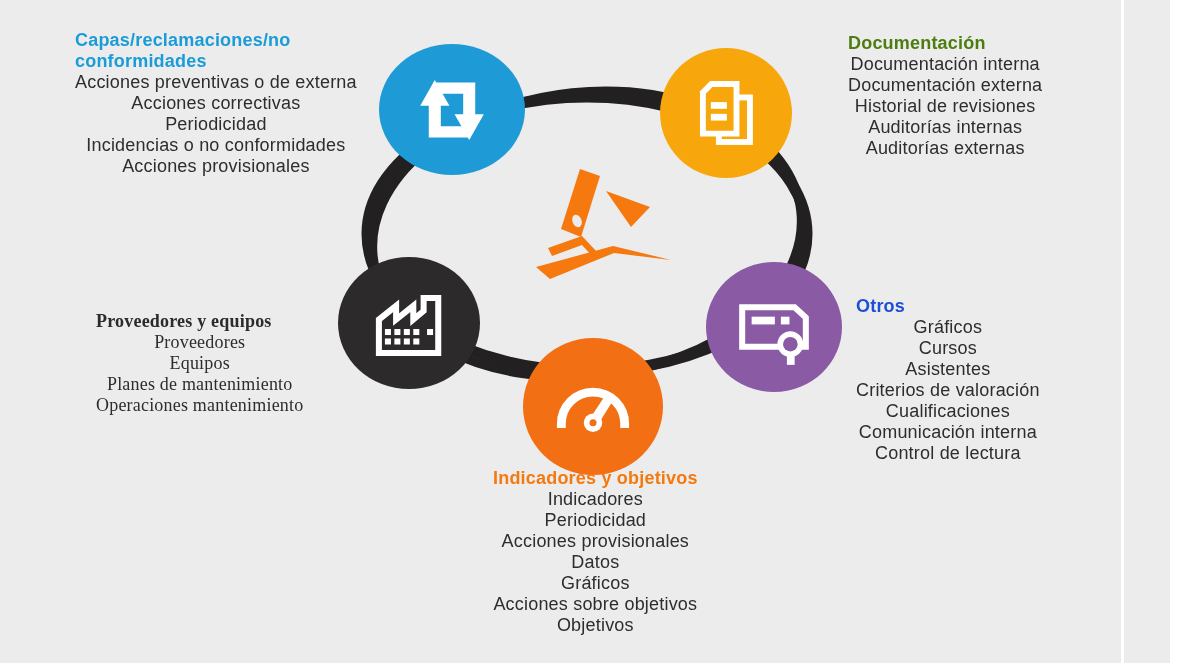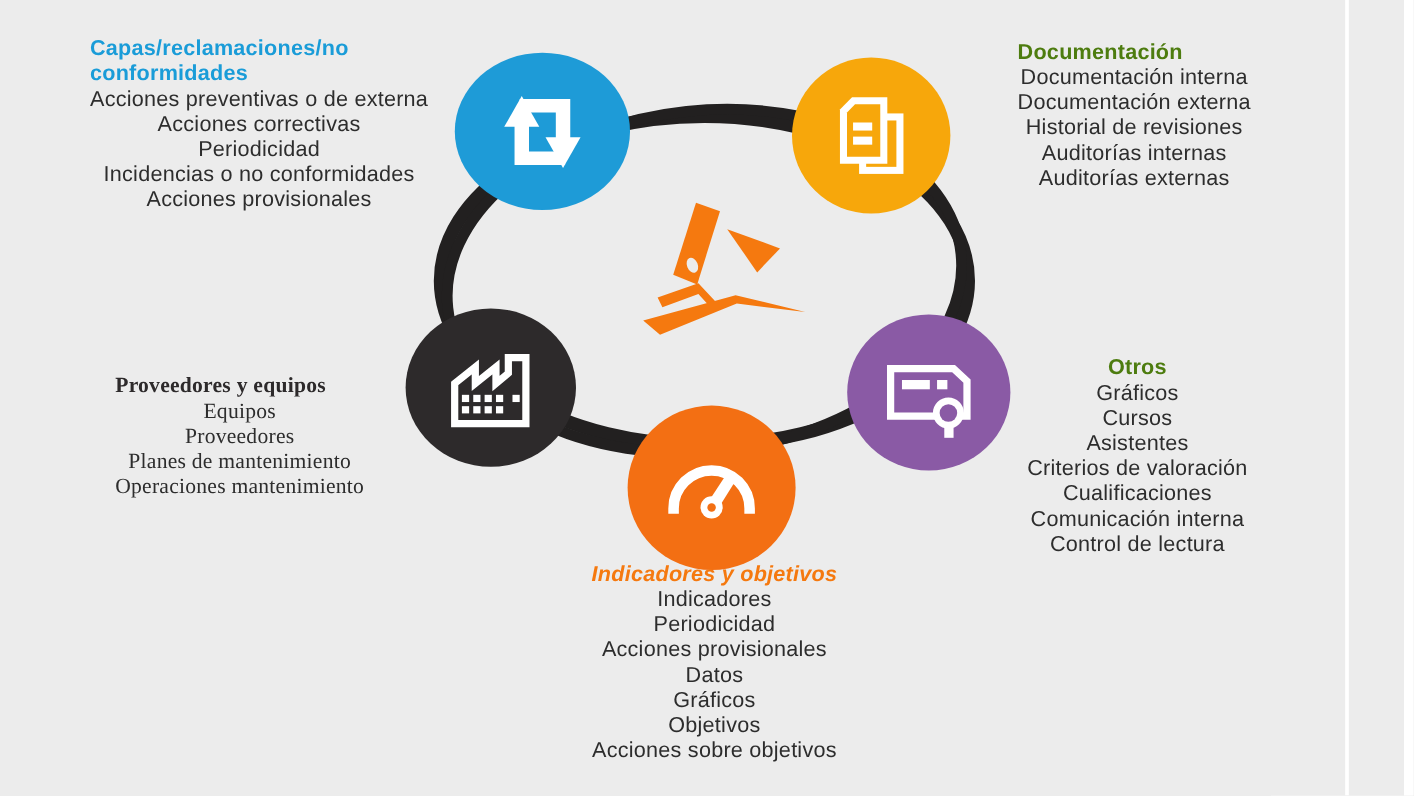--- a/index.html
+++ b/index.html
@@ -164,47 +164,47 @@
         <div class="item">Documentación externa</div>
         <div class="item">Historial de revisiones</div>
         <div class="item">Auditorías internas</div>
         <div class="item">Auditorías externas</div>
       </div>
   </div>
 
   <div class="label-block label-prov">
     <h3 style="color: rgb(45, 42, 43);">Proveedores y equipos</h3>
     <div>
+        <div class="item">Proveedores</div>
         <div class="item">Equipos</div>
-        <div class="item">Proveedores</div>
         <div class="item">Planes de mantenimiento</div>
         <div class="item">Operaciones mantenimiento</div>
       </div>
   </div>
 
   <div class="label-block label-otros">
-    <h3 style="color: #4d7c0f; text-align: center;">Otros</h3>
+    <h3 style="color: #1d4ed8;">Otros</h3>
     <div>
         <div class="item">Gráficos</div>
         <div class="item">Cursos</div>
         <div class="item">Asistentes</div>
         <div class="item">Criterios de valoración</div>
         <div class="item">Cualificaciones</div>
         <div class="item">Comunicación interna</div>
         <div class="item">Control de lectura</div>
       </div>
   </div>
 
   <div class="label-block label-ind">
-    <h3 style="color: rgb(245, 121, 15); font-style: italic;">Indicadores y objetivos</h3>
+    <h3 style="color: rgb(245, 121, 15);">Indicadores y objetivos</h3>
     <div>
         <div class="item">Indicadores</div>
         <div class="item">Periodicidad</div>
         <div class="item">Acciones provisionales</div>
         <div class="item">Datos</div>
         <div class="item">Gráficos</div>
+        <div class="item">Acciones sobre objetivos</div>
         <div class="item">Objetivos</div>
-        <div class="item">Acciones sobre objetivos</div>
       </div>
   </div>
 
   <div class="right-divider"></div>
 </div>
 
 </body></html>

